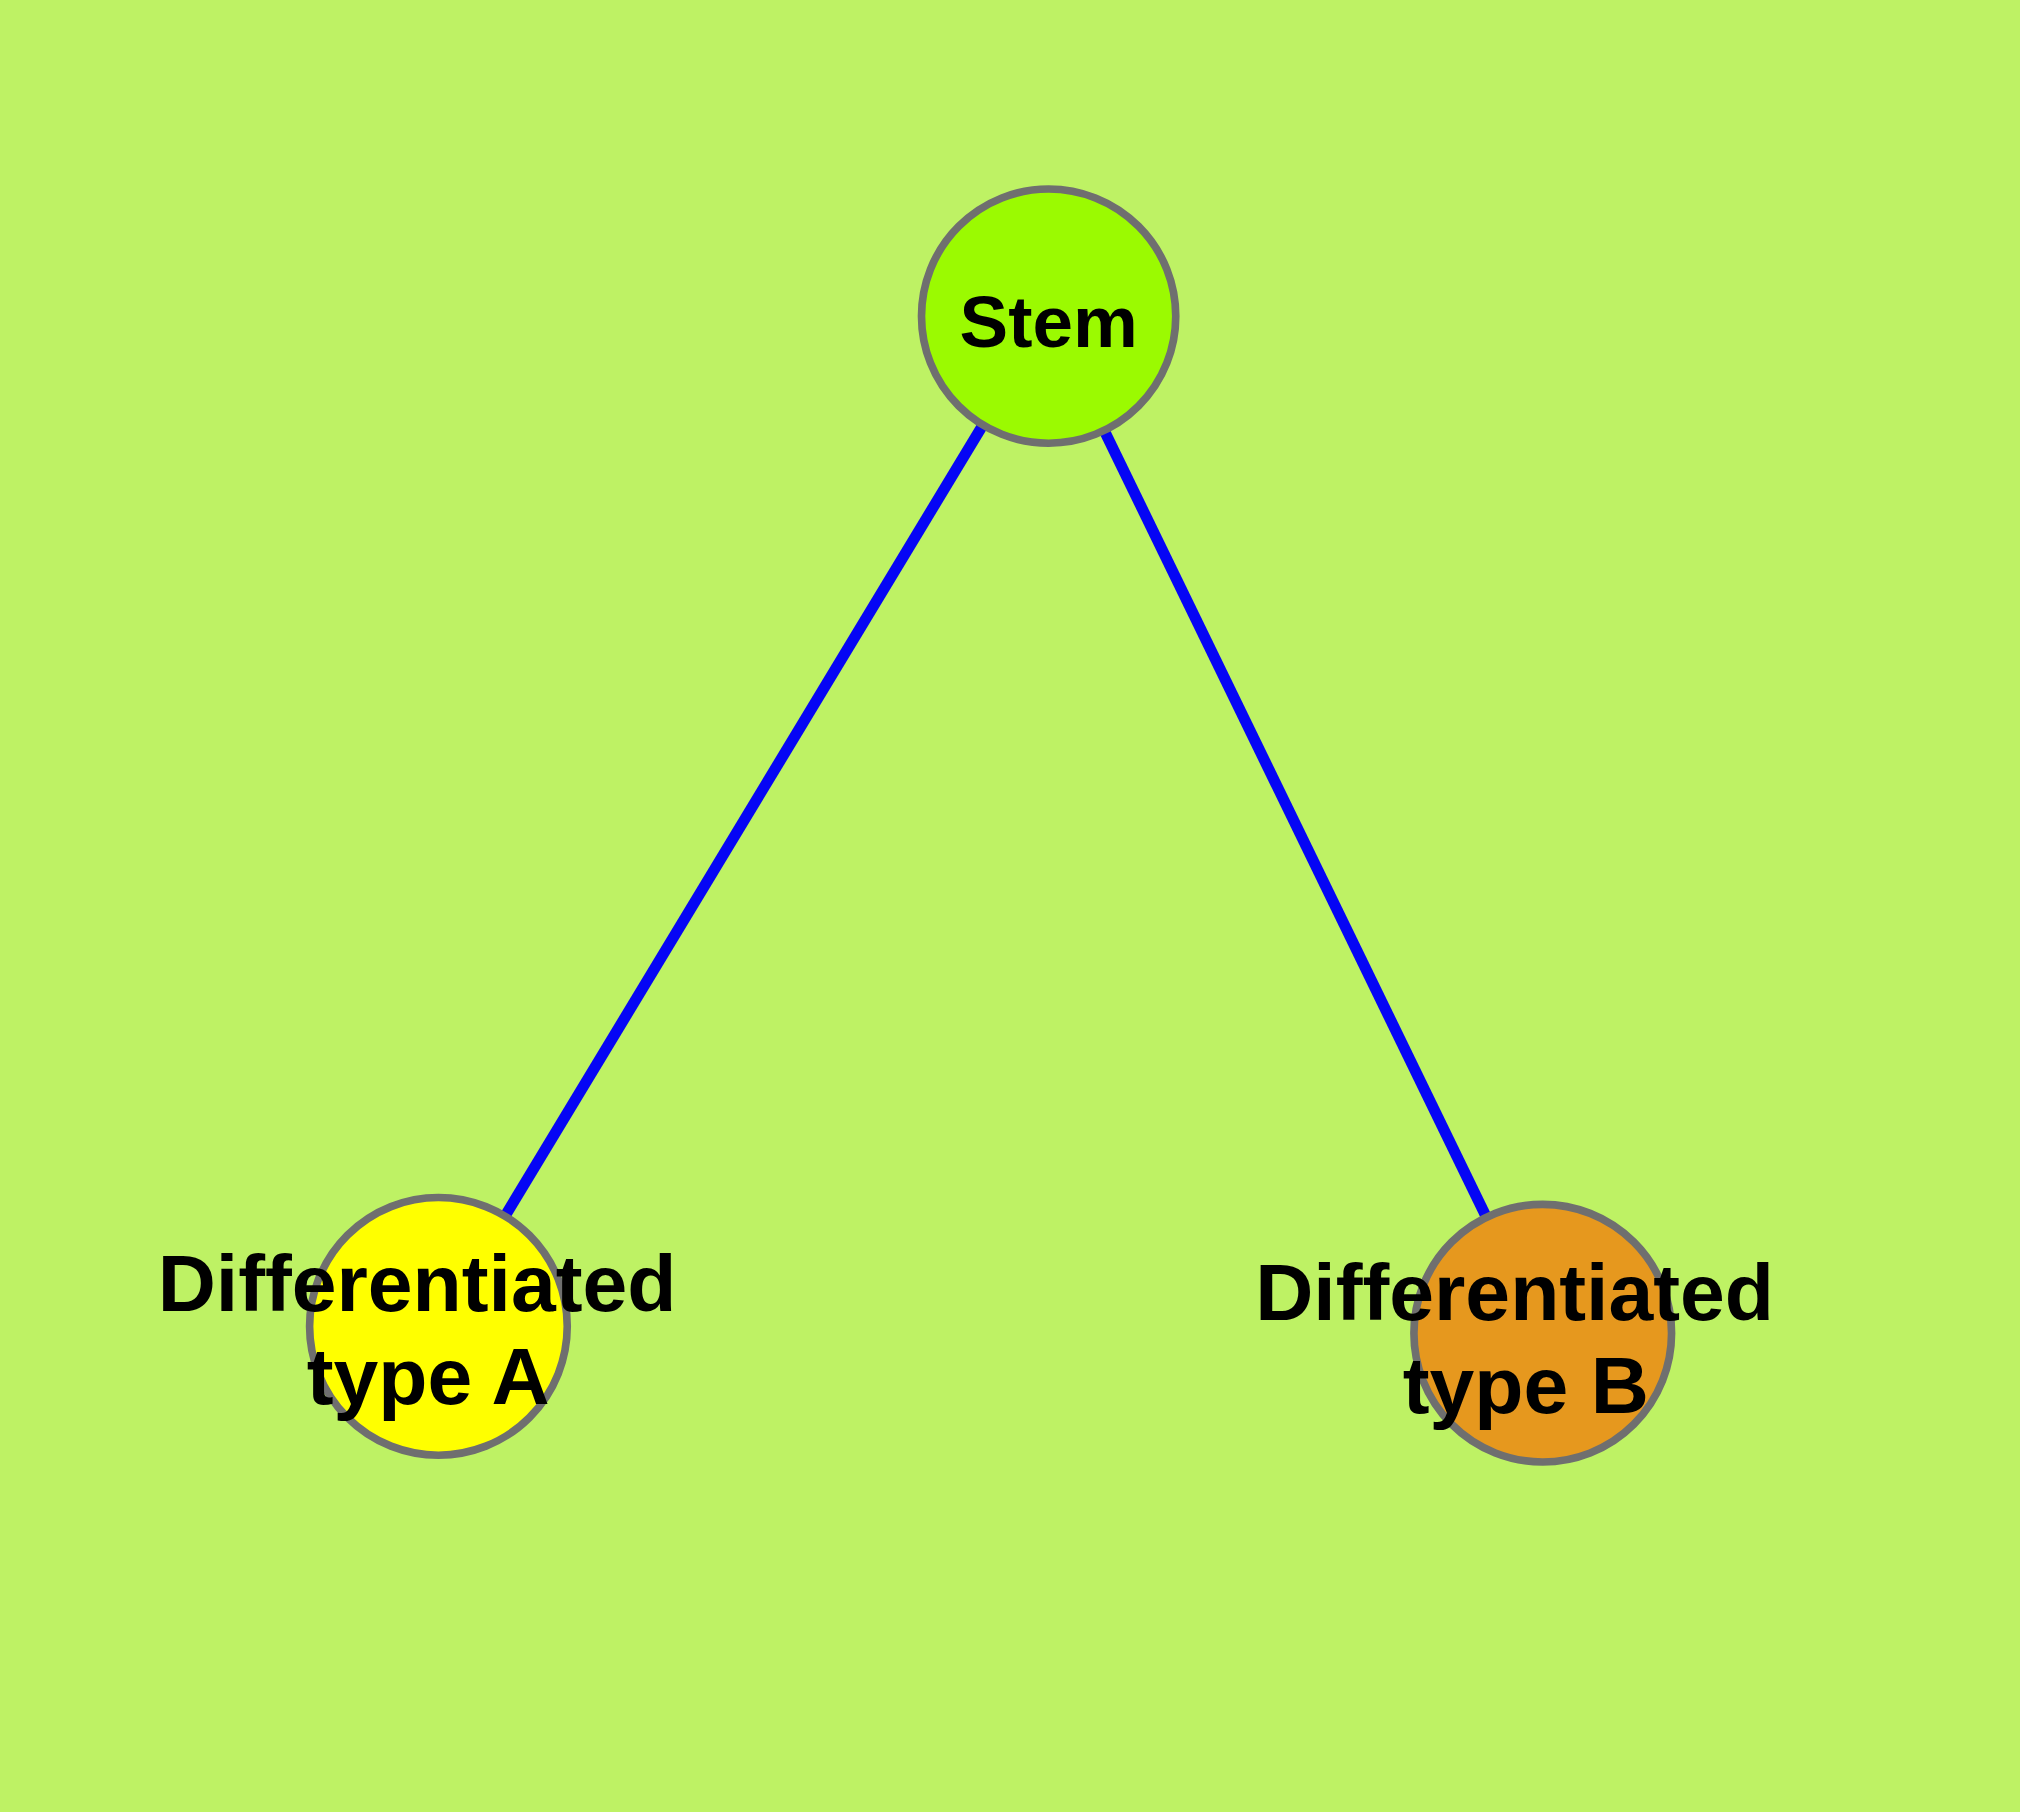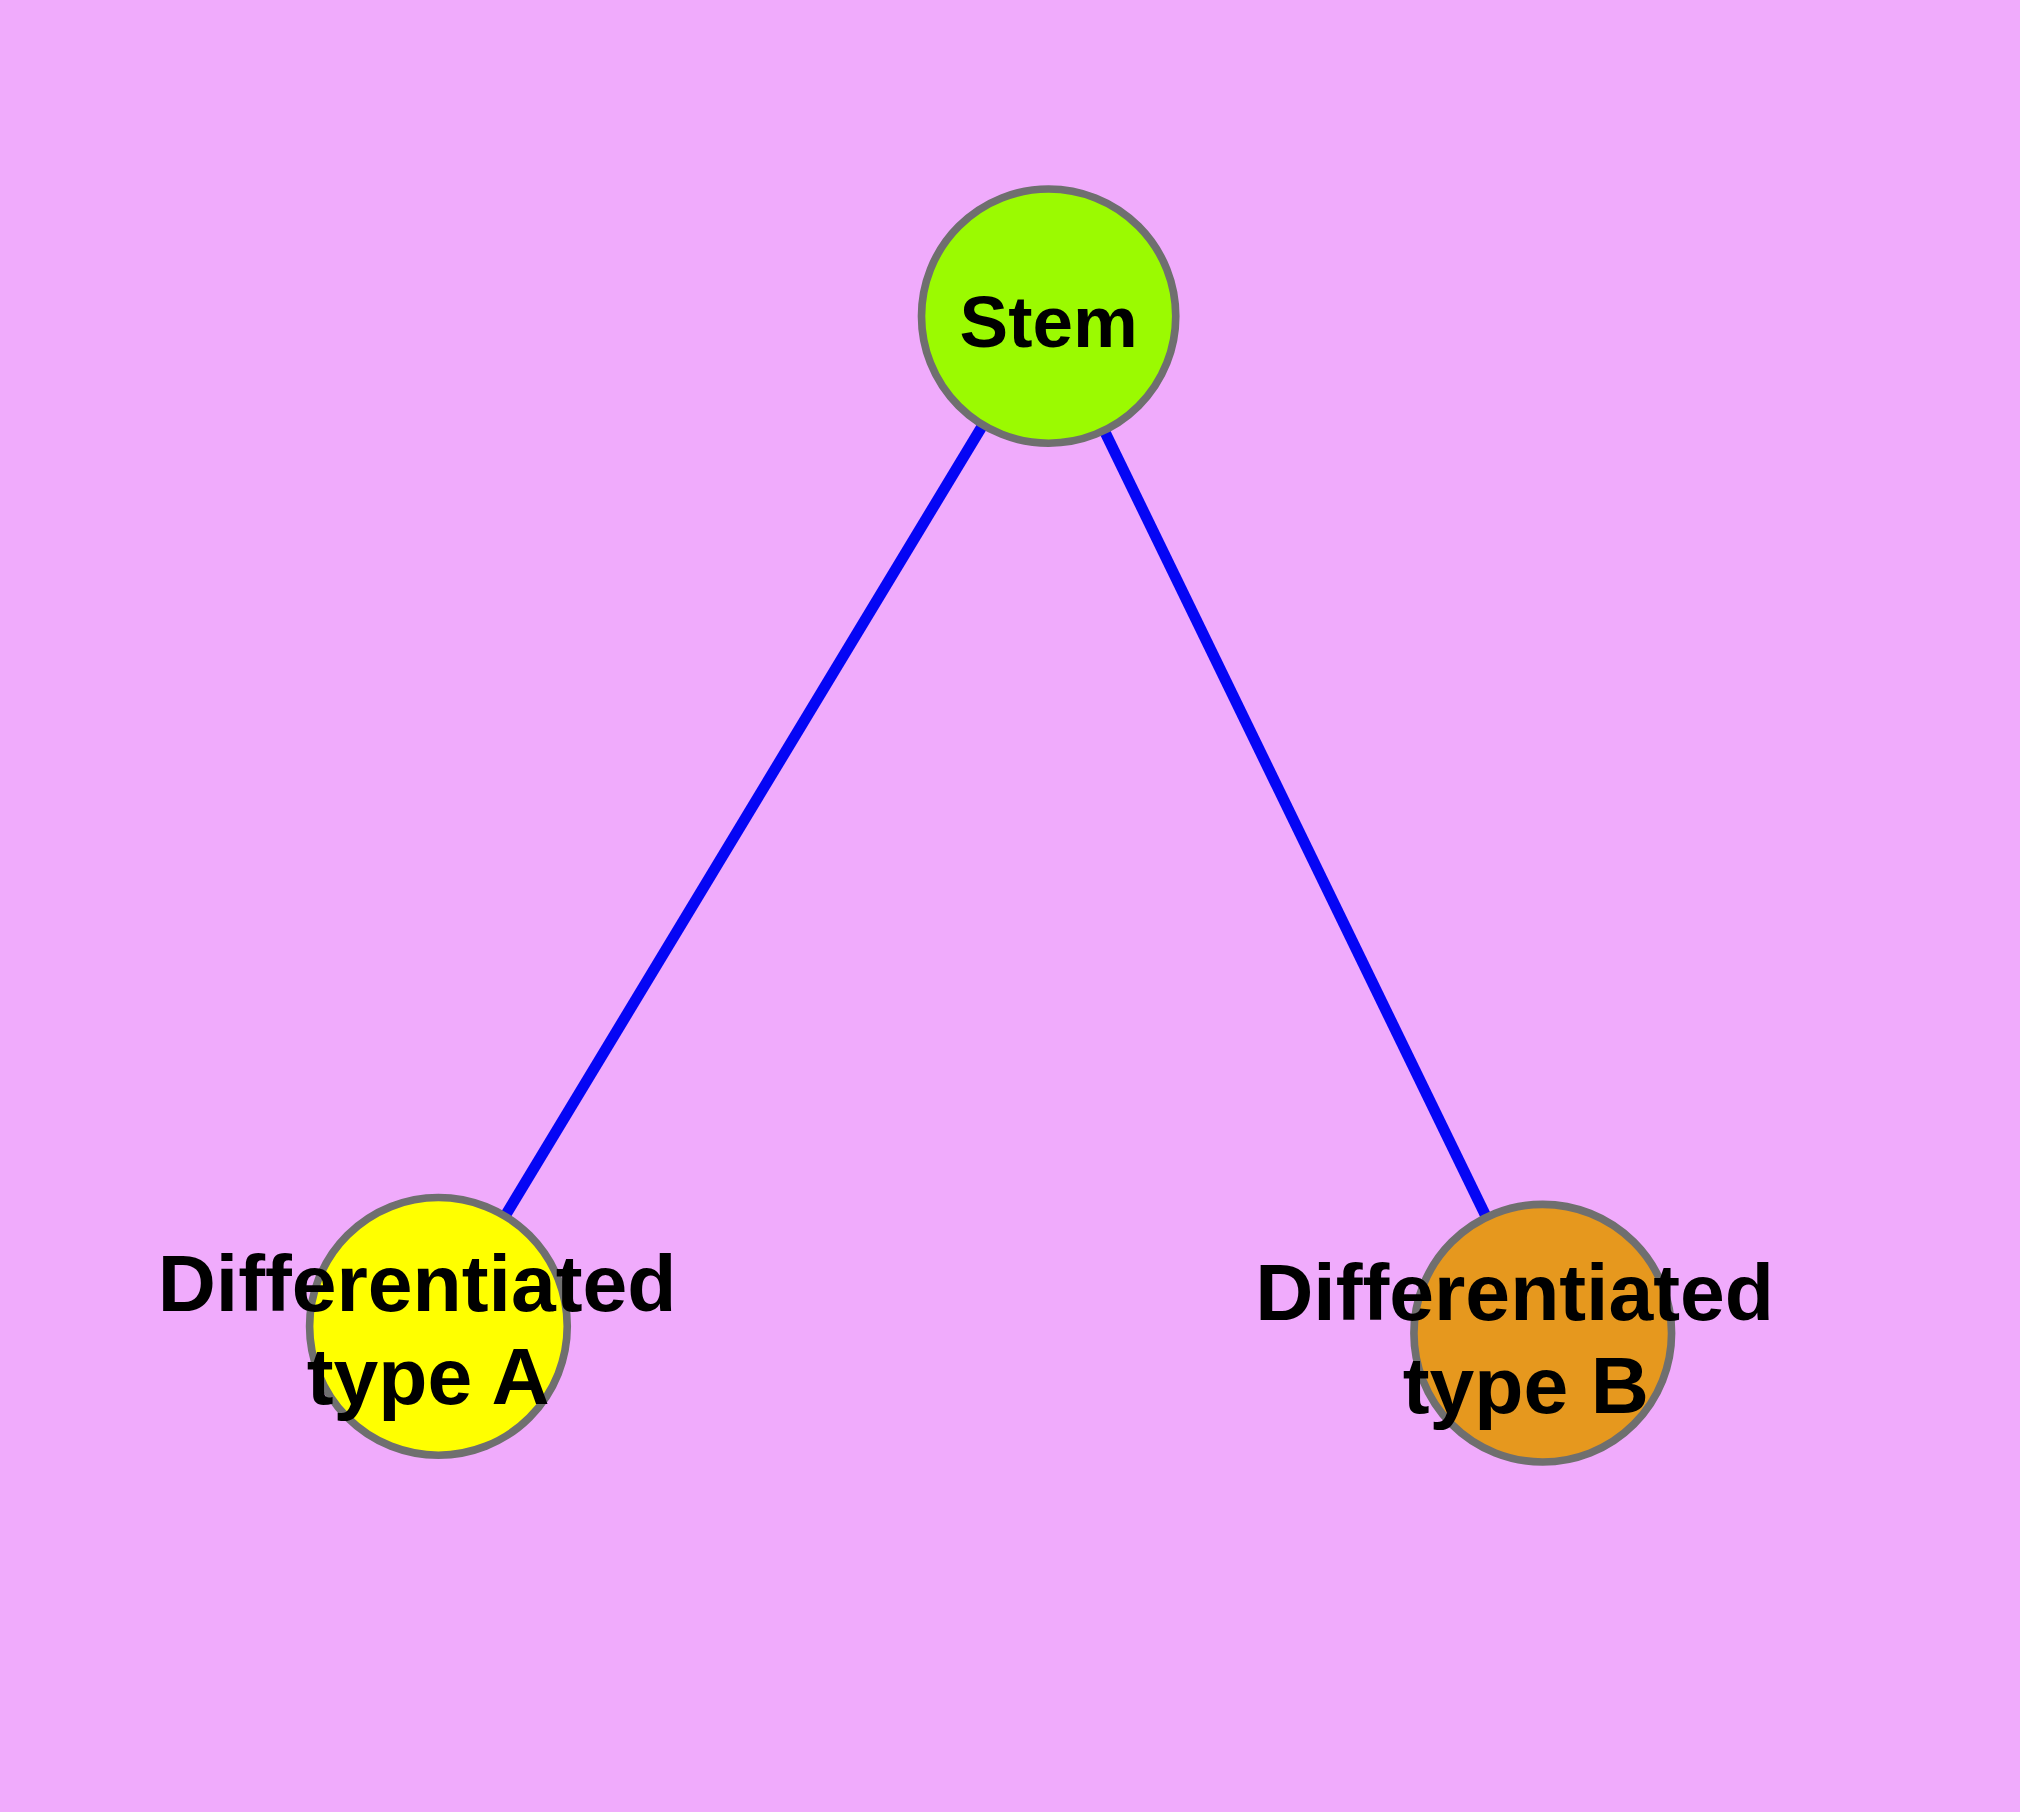--- a/index.html
+++ b/index.html
@@ -4,21 +4,21 @@
 <style>
   html, body {
     margin: 0;
     padding: 0;
     background: #CACAF7;
   }
   .canvas {
     position: relative;
     width: 2021px;
     height: 1812px;
-    background: #f0abfc;
+    background: #bef264;
     overflow: hidden;
     font-family: "Liberation Sans", "DejaVu Sans", sans-serif;
     text-align: center;
   }
   svg { display: block; }
   .edge {
     stroke-width: 13px;
     stroke-linecap: butt;
     fill: none;
   }

